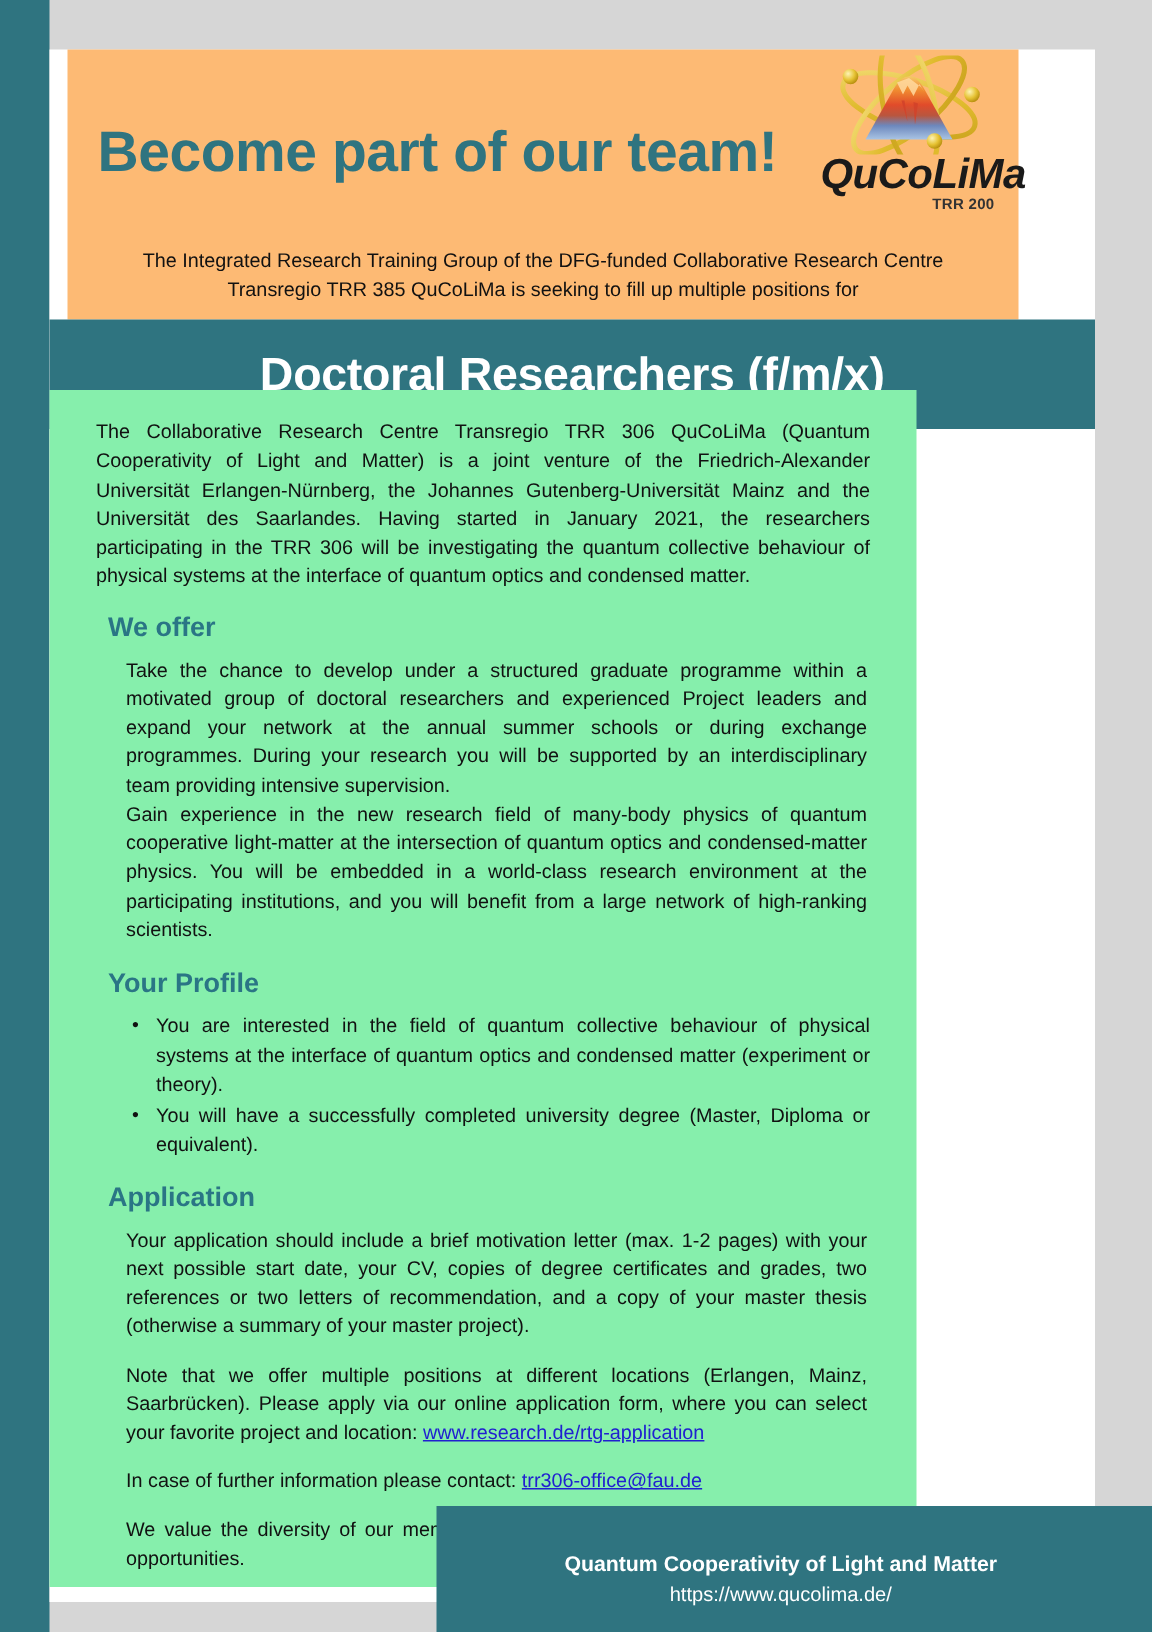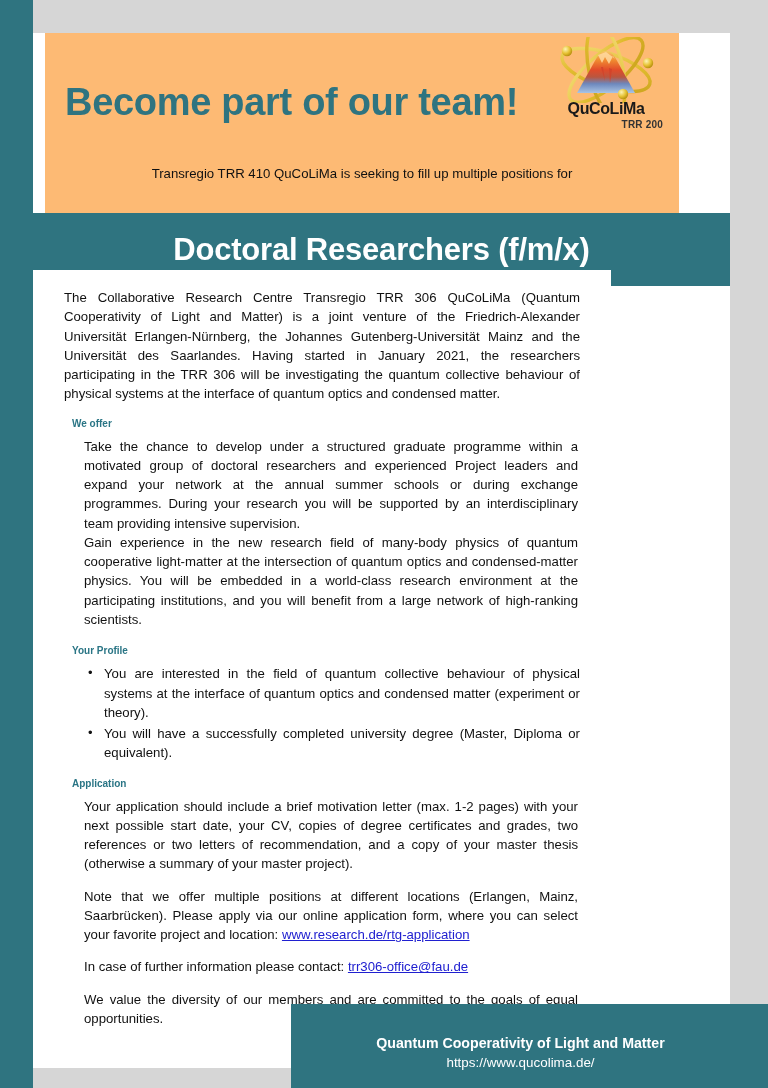--- a/index.html
+++ b/index.html
@@ -68,26 +68,27 @@
     width: 118px;
     text-align: center;
   }
   .logo-mark {
     width: 106px;
     height: 66px;
     margin: 0 auto;
     display: block;
   }
   .logo-word {
-    font-size: 16px;
+    font-size: 28px;
     font-weight: bold;
     color: #1a1a1a;
     letter-spacing: -0.4px;
     line-height: 1.05;
     margin-top: -2px;
+    font-style: italic;
   }
   .logo-sub {
     font-size: 10px;
     font-weight: bold;
     color: #333;
     letter-spacing: 0.2px;
     margin-top: 1px;
     text-align: right;
     padding-right: 2px;
   }
@@ -119,41 +120,41 @@
     color: #ffffff;
     font-size: 31px;
     font-weight: bold;
     letter-spacing: -0.2px;
   }
 
   
   .body-area {
     position: absolute;
     left: 33px;
-    top: 270px;
+    top: 260px;
     width: 578px;
     height: 798px;
-    background: #ffffff;
+    background: #86efac;
     box-sizing: border-box;
     padding: 18px 31px 0 31px;
   }
   p, .para {
     margin: 0;
     font-size: 13.2px;
     line-height: 1.46;
     color: #111;
     text-align: justify;
   }
   .lead {
     margin-bottom: 14px;
   }
   .sec-head {
     color: #2a7585;
     font-weight: bold;
-    font-size: 10px;
+    font-size: 18px;
     margin: 0 0 8px 8px;
   }
   .sec-body {
     margin-left: 20px;
     margin-right: 2px;
   }
   .sec-block {
     margin-bottom: 15px;
   }
   .sec-block.offer { margin-bottom: 16px; }
@@ -264,21 +265,22 @@
 
         <circle cx="14" cy="14" r="5.2" fill="url(#ball)"></circle>
         <circle cx="95" cy="26" r="5.2" fill="url(#ball)"></circle>
         <circle cx="70" cy="57" r="5.2" fill="url(#ball)"></circle>
       </svg>
       <div class="logo-word">QuCoLiMa</div>
       <div class="logo-sub">TRR 200</div>
     </div>
 
     <div class="intro-lines">
-      <div>Transregio TRR 410 QuCoLiMa is seeking to fill up multiple positions for</div>
+      <div>The Integrated Research Training Group of the DFG-funded Collaborative Research Centre</div>
+      <div>Transregio TRR 385 QuCoLiMa is seeking to fill up multiple positions for</div>
     </div>
   </div>
 
   <div class="title-bar">
     <span class="title-text">Doctoral Researchers (f/m/x)</span>
   </div>
 
   <div class="body-area">
 
     <p class="para lead">The Collaborative Research Centre Transregio TRR 306 QuCoLiMa (Quantum Cooperativity of Light and Matter) is a joint venture of the Friedrich-Alexander Universität Erlangen-Nürnberg, the Johannes Gutenberg-Universität Mainz and the Universität des Saarlandes. Having started in January 2021, the researchers participating in the TRR 306 will be investigating the quantum collective behaviour of physical systems at the interface of quantum optics and condensed matter.</p>

